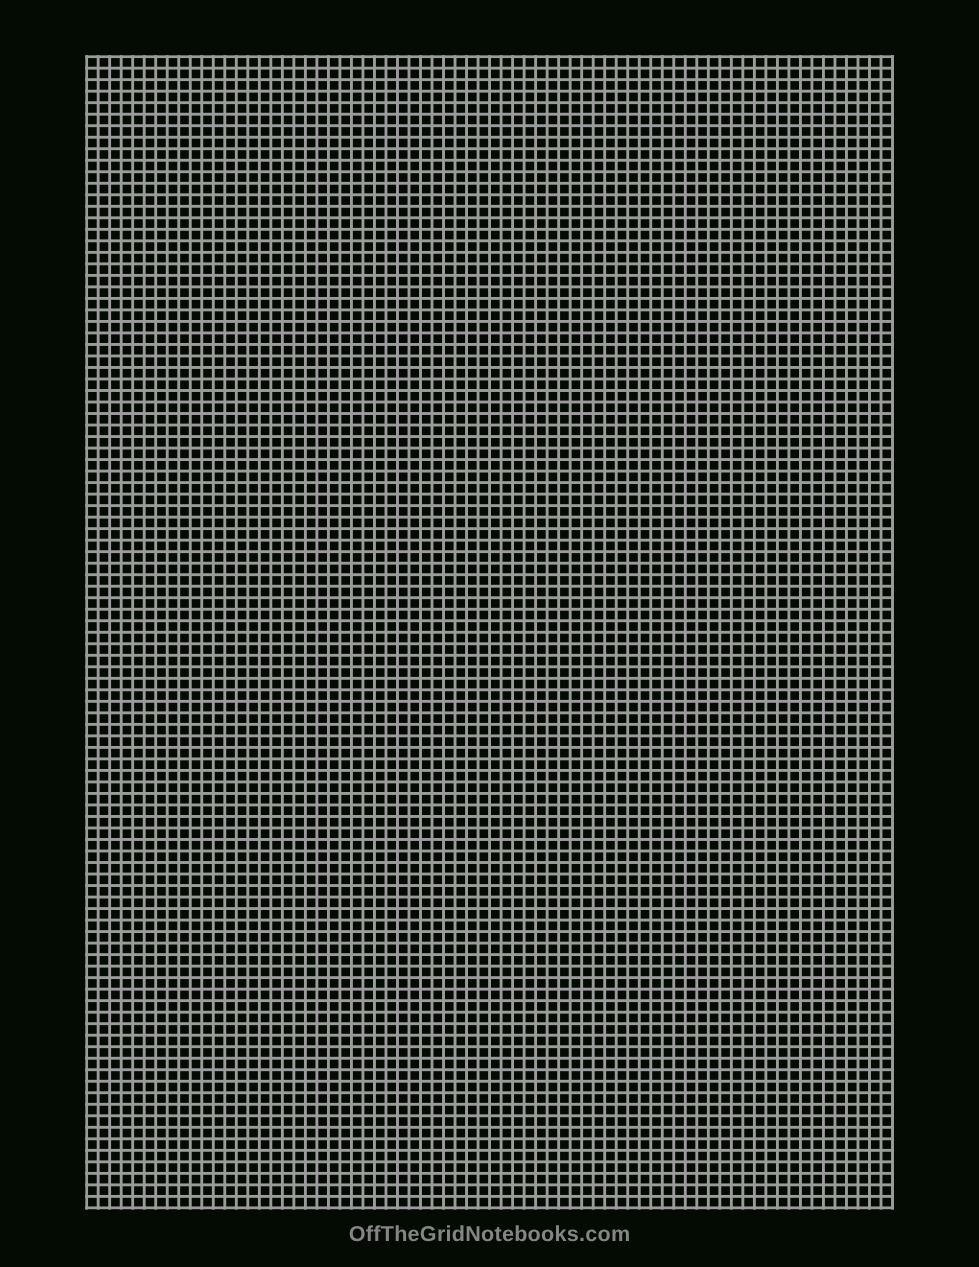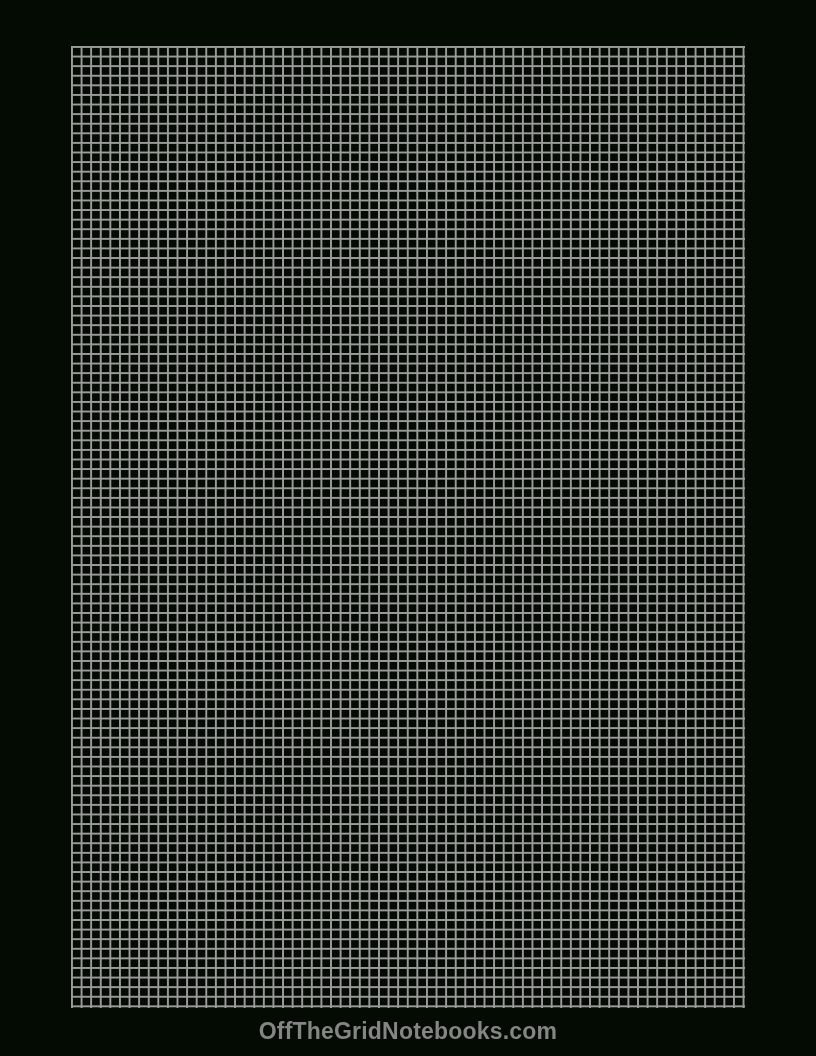--- a/index.html
+++ b/index.html
@@ -16,21 +16,21 @@
   .graph-grid {
     position: absolute;
     
   }
   .footer-text {
     position: absolute;
     left: 0;
     top: 1019px;
     width: 816px;
     text-align: center;
-    font-size: 23px;
+    font-size: 18px;
     font-weight: bold;
     letter-spacing: 0.2px;
     line-height: 1.1;
   }
 </style>
 </head>
 <body>
 
 <div class="page" style="background-color: rgb(3, 11, 2);">
   <div class="graph-grid" style="left: 71px; top: 46px; width: 674px; height: 962px; background-image: linear-gradient(to right, rgb(155, 155, 155) 2px, transparent 2px), linear-gradient(rgb(155, 155, 155) 2px, transparent 2px); background-size: 9.6px 9.6px;"></div>

